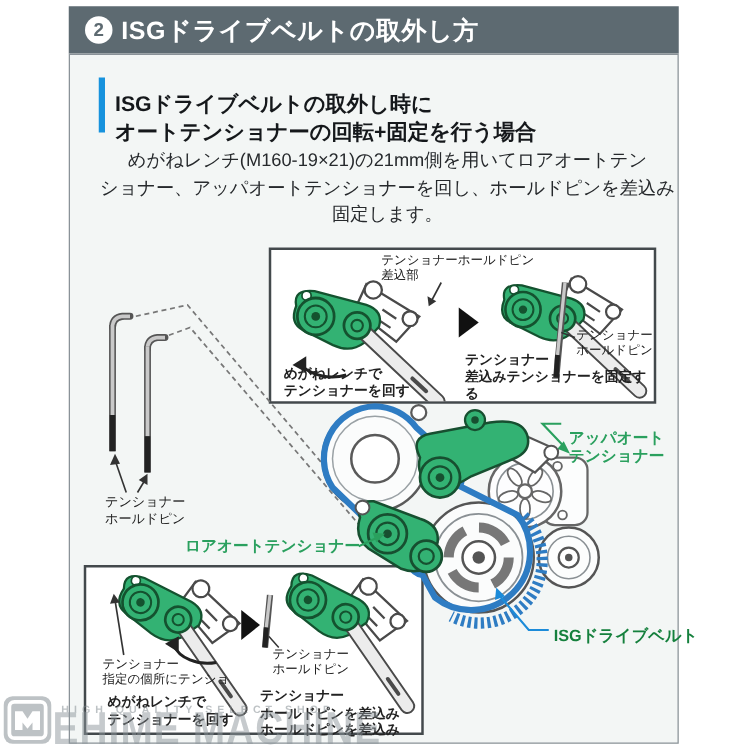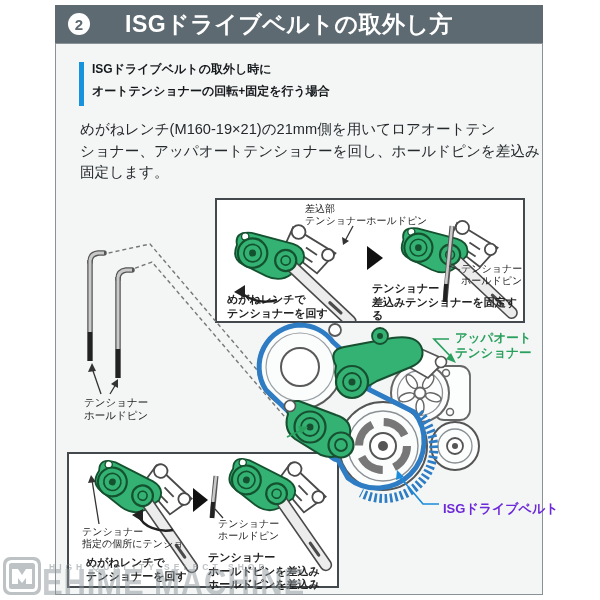--- a/index.html
+++ b/index.html
@@ -13,44 +13,44 @@
   
   .titlebar {
     left:55px; top:5px; width:488px; height:38px; background:#5d6a71;
     display:flex; align-items:center; padding-left:13px; gap:7px;
   }
   .numcircle {
     width:22px; height:22px; border-radius:50%; background:#fff; color:#5d6a71;
     display:inline-flex; align-items:center; justify-content:center;
     font-weight:bold; font-size:15px; flex:0 0 auto;
   }
-  .titletext { color:#fff; font-weight:bold; font-size:23px; letter-spacing:0.5px;margin-left:28px; }
+  .titletext { color:#fff; font-weight:bold; font-size:20px; letter-spacing:0.5px; }
 
   
   .panel { left:55px; top:43px; width:488px; height:552px; background:#f3f6f5; border:1.5px solid #8a9298; }
 
   
   .bluebar { left:79px; top:62px; width:5px; height:44px; background:#1792dd; }
-  .caseheading { left:92px; top:58px; font-size:12px; font-weight:bold; line-height:22px; color:#15181b; }
-
-  .instruction { left:80px; top:119px; font-size:14.6px; line-height:21.5px; color:#26292c; }
+  .caseheading { left:92px; top:73px; font-size:17px; font-weight:bold; line-height:22px; color:#15181b; }
+
+  .instruction { left:80px; top:119px; font-size:14.6px; line-height:21.5px; color:#26292c;text-align:center; }
 
   
   .diagbox { background:#fff; border:2px solid #43494c; }
   .box-upper { left:215px; top:198px; width:310px; height:125px; }
   .box-lower { left:67px; top:452px; width:272px; height:136px; }
   .boxlabel { position:absolute; font-size:10px; line-height:12px; color:#222; }
   .boxlabel.b { font-weight:bold; font-size:11px; line-height:13.5px; }
 
   .holdpin-caption { left:84px; top:396px; font-size:10.5px; line-height:13px; color:#222; }
 
   .lbl-green { color:#2aa05e; font-weight:bold; }
-  .lbl-upper-tensioner { left:455px; top:331px; font-size:12.5px; line-height:15px; }
+  .lbl-upper-tensioner { left:455px; top:343px; font-size:12.5px; line-height:15px; }
   .lbl-lower-tensioner { left:148px; top:429px; font-size:12.5px; }
-  .lbl-belt { left:443px; top:500px; color:#6d28d9; font-weight:bold; font-size:13px; }
+  .lbl-belt { left:443px; top:500px; color:#15803d; font-weight:bold; font-size:13px; }
 
   svg { display:block; }
   .overlay { left:0; top:0; pointer-events:none; }
 
   
   .watermark { left:0; top:552px; width:360px; height:48px; opacity:0.5; z-index:60; pointer-events:none;text-align:right; }
   .wm-small { position:absolute; left:49px; top:10px; font-size:8.5px; font-weight:bold; letter-spacing:4px; color:#7e878c; white-space:nowrap; }
   .wm-big {
     position:absolute; left:42px; top:14px; font-size:37px; line-height:34px; font-weight:800;
     color:#8e979c; transform:scaleX(0.84); transform-origin:left top; white-space:nowrap; letter-spacing:1px;
@@ -117,22 +117,22 @@
         <line x1="235" y1="26" x2="229" y2="84" stroke="#c9c9c9" stroke-width="2.6"></line>
         <line x1="229" y1="84" x2="228" y2="102" stroke="#222" stroke-width="4"></line>
         <line x1="243" y1="70" x2="232" y2="66" stroke="#333" stroke-width="1.2"></line>
       </g>
       <g>
         <line x1="136" y1="26" x2="128" y2="41" stroke="#333" stroke-width="1.3"></line>
         <polygon points="126,45 125,37 132,41" fill="#333"></polygon>
       </g>
     </svg>
     <div class="boxlabel" style="left:88px; top:3px;">
+      <div>テンショナーホールドピン</div>
       <div>差込部</div>
-      <div>テンショナーホールドピン</div>
     </div>
     <div class="boxlabel b" style="left:10px; top:93px;">
       <div>めがねレンチで</div>
       <div>テンショナーを回す</div>
     </div>
     <div class="boxlabel" style="left:244px; top:63px;">
       <div>テンショナー</div>
       <div>ホールドピン</div>
     </div>
     <div class="boxlabel b" style="left:155px; top:82px;">
@@ -283,20 +283,21 @@
 
   <div class="abs holdpin-caption">
     <div>テンショナー</div>
     <div>ホールドピン</div>
   </div>
 
   <div class="abs lbl-green lbl-upper-tensioner">
     <div>アッパオート</div>
     <div>テンショナー</div>
   </div>
+  <div class="abs lbl-green lbl-lower-tensioner">ロアオートテンショナー</div>
   <div class="abs lbl-belt">ISGドライブベルト</div>
 
   <div class="abs watermark">
     <svg width="40" height="40" style="position:absolute; left:2px; top:4px;" viewBox="0 0 40 40">
       <rect x="1" y="1" width="38" height="38" rx="7" fill="#7e878c"></rect>
       <rect x="5.5" y="5.5" width="29" height="29" rx="4" fill="none" stroke="#fff" stroke-width="3"></rect>
       <polygon points="10,28 10,13 16,13 20,19 24,13 30,13 30,28 24,28 24,22 20,27 16,22 16,28" fill="#fff"></polygon>
     </svg>
     <div class="wm-small">HIGH QUALITY SELECT SHOP</div>
     <div class="wm-big">EHIME MACHINE</div>

